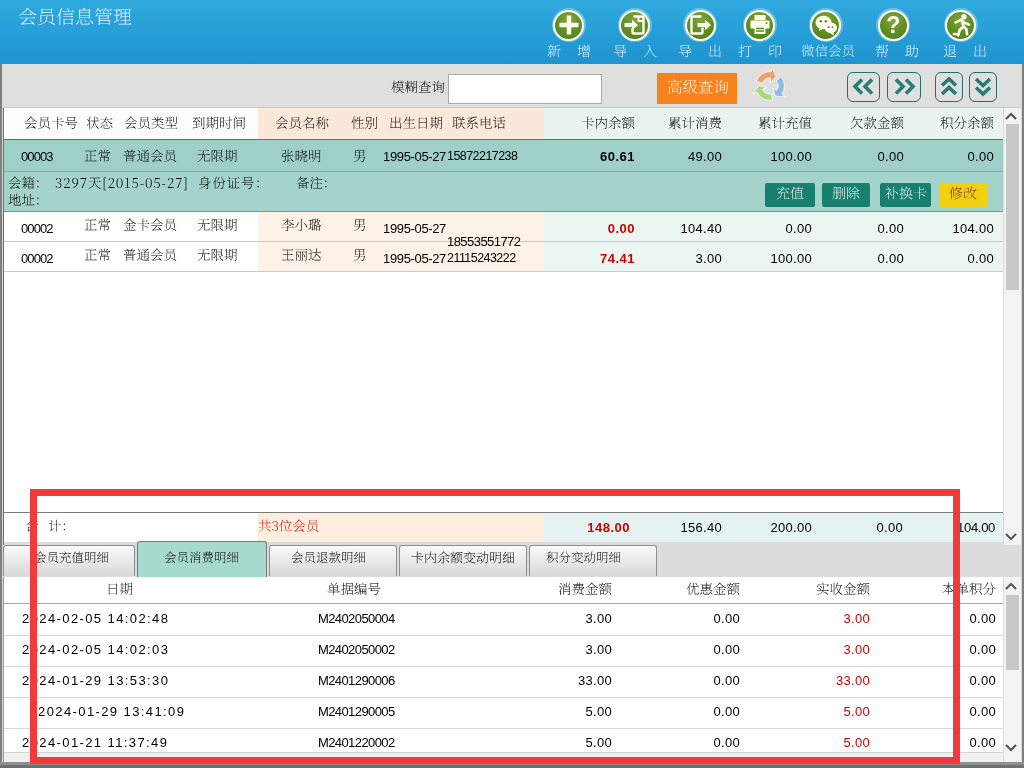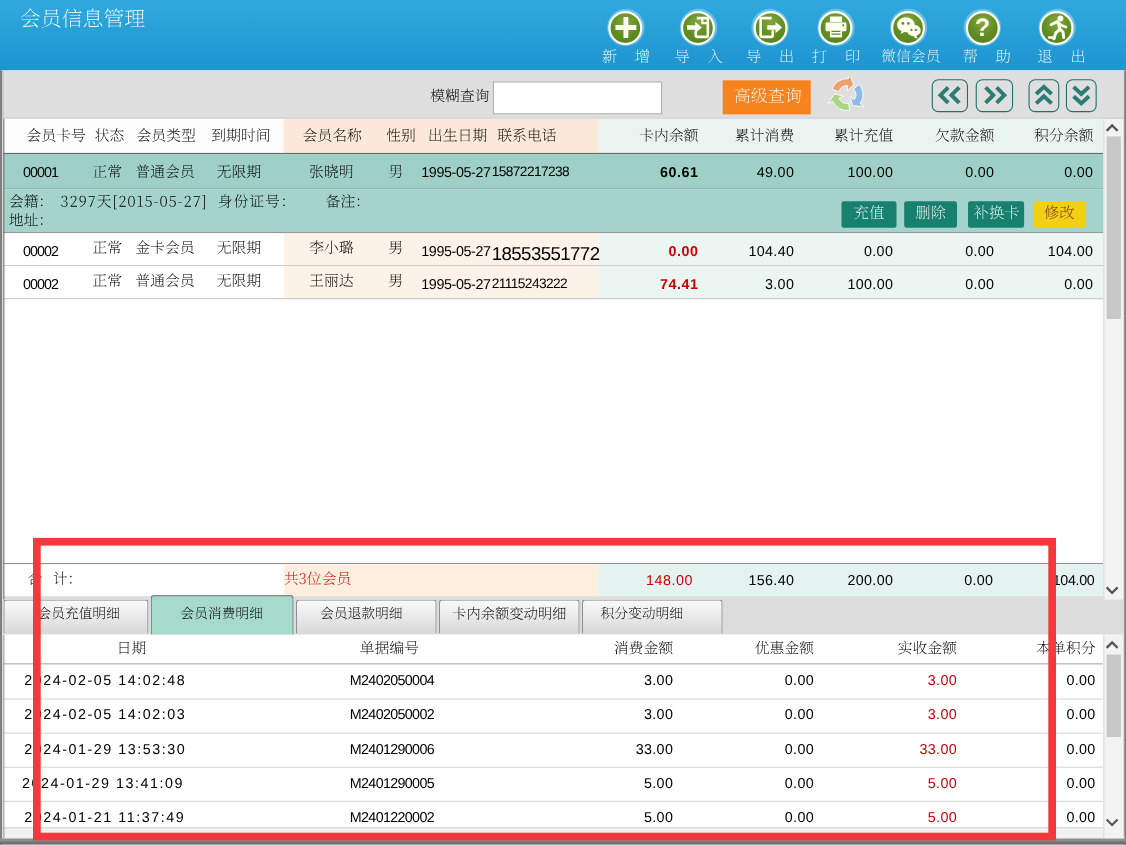--- a/index.html
+++ b/index.html
@@ -257,45 +257,45 @@
 <div style="position:absolute;left:3px;top:697px;width:1000px;height:1px;background:#d8d8d8"></div>
 <div style="position:absolute;left:3px;top:728px;width:1000px;height:1px;background:#d8d8d8"></div>
 <div style="position:absolute;left:3px;top:752px;width:1018px;height:10px;background:#f1f1f1;border-top:1px solid #d5d5d5"></div>
 <div style="position:absolute;left:1003px;top:108px;width:18px;height:437px;background:#f3f3f3;border-left:1px solid #dcdcdc"></div>
 <div style="position:absolute;left:1005.5px;top:124px;width:13px;height:166px;background:#c8c8c8"></div>
 <div style="position:absolute;left:1003px;top:577px;width:18px;height:185px;background:#f3f3f3;border-left:1px solid #dcdcdc"></div>
 <div style="position:absolute;left:1005.5px;top:595px;width:13px;height:75px;background:#c8c8c8"></div>
 <div style="position:absolute;left:3px;top:108px;width:1px;height:437px;background:#6e6e6e;z-index:3"></div>
 <div style="position:absolute;left:3px;top:577px;width:1px;height:185px;background:#9a9a9a;z-index:3"></div>
 <div style="position:absolute;left:30px;top:489px;width:930px;height:275px;border:7px solid #f4393c;background:transparent;z-index:50"></div>
-<div style="position:absolute;left:21px;top:149px;letter-spacing:-0.9px;font-size:12.5px;font-size:13px;white-space:nowrap">00001</div>
+<div style="position:absolute;left:21px;top:149px;letter-spacing:-0.9px;font-size:12.5px;font-size:13px;white-space:nowrap">00003</div>
 <div style="position:absolute;left:21px;top:221px;letter-spacing:-0.9px;font-size:12.5px;font-size:13px;white-space:nowrap">00002</div>
 <div style="position:absolute;left:21px;top:251px;letter-spacing:-0.9px;font-size:12.5px;font-size:13px;white-space:nowrap">00002</div>
 <div style="position:absolute;left:383px;top:149px;letter-spacing:-0.35px;font-size:13px;white-space:nowrap">1995-05-27</div>
 <div style="position:absolute;left:447px;top:149px;font-size:12.5px;letter-spacing:-0.55px;white-space:nowrap">15872217238</div>
 <div style="position:absolute;left:383px;top:221px;letter-spacing:-0.35px;font-size:13px;white-space:nowrap">1995-05-27</div>
-<div style="position:absolute;left:447px;top:221px;font-size:17px;letter-spacing:-0.55px;white-space:nowrap">18553551772</div>
+<div style="position:absolute;left:447px;top:234px;font-size:13px;letter-spacing:-0.55px;white-space:nowrap">18553551772</div>
 <div style="position:absolute;left:383px;top:251px;letter-spacing:-0.35px;font-size:13px;white-space:nowrap">1995-05-27</div>
 <div style="position:absolute;left:447px;top:251px;font-size:12.5px;letter-spacing:-0.55px;white-space:nowrap">21115243222</div>
 <div style="position:absolute;right:389px;top:149px;font-size:13px;color:#000;font-weight:bold;letter-spacing:0.5px;white-space:nowrap;text-align:right">60.61</div>
 <div style="position:absolute;right:302px;top:149px;font-size:13px;color:#000;letter-spacing:0.3px;white-space:nowrap;text-align:right">49.00</div>
 <div style="position:absolute;right:212px;top:149px;font-size:13px;color:#000;letter-spacing:0.3px;white-space:nowrap;text-align:right">100.00</div>
 <div style="position:absolute;right:120px;top:149px;font-size:13px;color:#000;letter-spacing:0.3px;white-space:nowrap;text-align:right">0.00</div>
 <div style="position:absolute;right:30px;top:149px;font-size:13px;color:#000;letter-spacing:0.3px;white-space:nowrap;text-align:right">0.00</div>
 <div style="position:absolute;right:389px;top:221px;font-size:13px;color:#cc0000;font-weight:bold;letter-spacing:0.5px;white-space:nowrap;text-align:right">0.00</div>
 <div style="position:absolute;right:302px;top:221px;font-size:13px;color:#000;letter-spacing:0.3px;white-space:nowrap;text-align:right">104.40</div>
 <div style="position:absolute;right:212px;top:221px;font-size:13px;color:#000;letter-spacing:0.3px;white-space:nowrap;text-align:right">0.00</div>
 <div style="position:absolute;right:120px;top:221px;font-size:13px;color:#000;letter-spacing:0.3px;white-space:nowrap;text-align:right">0.00</div>
 <div style="position:absolute;right:30px;top:221px;font-size:13px;color:#000;letter-spacing:0.3px;white-space:nowrap;text-align:right">104.00</div>
 <div style="position:absolute;right:389px;top:251px;font-size:13px;color:#cc0000;font-weight:bold;letter-spacing:0.5px;white-space:nowrap;text-align:right">74.41</div>
 <div style="position:absolute;right:302px;top:251px;font-size:13px;color:#000;letter-spacing:0.3px;white-space:nowrap;text-align:right">3.00</div>
 <div style="position:absolute;right:212px;top:251px;font-size:13px;color:#000;letter-spacing:0.3px;white-space:nowrap;text-align:right">100.00</div>
 <div style="position:absolute;right:120px;top:251px;font-size:13px;color:#000;letter-spacing:0.3px;white-space:nowrap;text-align:right">0.00</div>
 <div style="position:absolute;right:30px;top:251px;font-size:13px;color:#000;letter-spacing:0.3px;white-space:nowrap;text-align:right">0.00</div>
-<div style="position:absolute;right:394px;top:520px;font-size:13px;color:#cc0000;font-weight:normal;letter-spacing:0.5px;white-space:nowrap;text-align:right">148.00</div>
+<div style="position:absolute;right:394px;top:520px;font-size:13px;color:#cc0000;font-weight:bold;letter-spacing:0.5px;white-space:nowrap;text-align:right">148.00</div>
 <div style="position:absolute;right:302px;top:520px;font-size:13px;color:#000;letter-spacing:0.3px;white-space:nowrap;text-align:right">156.40</div>
 <div style="position:absolute;right:212px;top:520px;font-size:13px;color:#000;letter-spacing:0.3px;white-space:nowrap;text-align:right">200.00</div>
 <div style="position:absolute;right:121px;top:520px;font-size:13px;color:#000;letter-spacing:0.3px;white-space:nowrap;text-align:right">0.00</div>
 <div style="position:absolute;right:29px;top:520px;font-size:13px;color:#000;letter-spacing:-0.3px;white-space:nowrap;text-align:right">104.00</div>
 <div style="position:absolute;left:22px;top:610.5px;font-size:13px;letter-spacing:1.4px;white-space:nowrap">2024-02-05 14:02:48</div>
 <div style="position:absolute;left:318px;top:610.5px;width:76px;font-size:13px;letter-spacing:-0.6px;text-align:center;white-space:nowrap">M2402050004</div>
 <div style="position:absolute;right:412px;top:610.5px;font-size:13px;color:#000;letter-spacing:0.3px;white-space:nowrap;text-align:right">3.00</div>
 <div style="position:absolute;right:284px;top:610.5px;font-size:13px;color:#000;letter-spacing:0.3px;white-space:nowrap;text-align:right">0.00</div>
 <div style="position:absolute;right:154px;top:610.5px;font-size:13px;color:#cc0000;letter-spacing:0.3px;white-space:nowrap;text-align:right">3.00</div>
 <div style="position:absolute;right:28px;top:610.5px;font-size:13px;color:#000;letter-spacing:0.3px;white-space:nowrap;text-align:right">0.00</div>
@@ -304,21 +304,21 @@
 <div style="position:absolute;right:412px;top:641.5px;font-size:13px;color:#000;letter-spacing:0.3px;white-space:nowrap;text-align:right">3.00</div>
 <div style="position:absolute;right:284px;top:641.5px;font-size:13px;color:#000;letter-spacing:0.3px;white-space:nowrap;text-align:right">0.00</div>
 <div style="position:absolute;right:154px;top:641.5px;font-size:13px;color:#cc0000;letter-spacing:0.3px;white-space:nowrap;text-align:right">3.00</div>
 <div style="position:absolute;right:28px;top:641.5px;font-size:13px;color:#000;letter-spacing:0.3px;white-space:nowrap;text-align:right">0.00</div>
 <div style="position:absolute;left:22px;top:673px;font-size:13px;letter-spacing:1.4px;white-space:nowrap">2024-01-29 13:53:30</div>
 <div style="position:absolute;left:318px;top:673px;width:76px;font-size:13px;letter-spacing:-0.6px;text-align:center;white-space:nowrap">M2401290006</div>
 <div style="position:absolute;right:412px;top:673px;font-size:13px;color:#000;letter-spacing:0.3px;white-space:nowrap;text-align:right">33.00</div>
 <div style="position:absolute;right:284px;top:673px;font-size:13px;color:#000;letter-spacing:0.3px;white-space:nowrap;text-align:right">0.00</div>
 <div style="position:absolute;right:154px;top:673px;font-size:13px;color:#cc0000;letter-spacing:0.3px;white-space:nowrap;text-align:right">33.00</div>
 <div style="position:absolute;right:28px;top:673px;font-size:13px;color:#000;letter-spacing:0.3px;white-space:nowrap;text-align:right">0.00</div>
-<div style="position:absolute;left:20px;top:704px;font-size:13px;letter-spacing:1.4px;white-space:nowrap">2024-01-29 13:41:09</div>
+<div style="position:absolute;left:38px;top:704px;font-size:13px;letter-spacing:1.4px;white-space:nowrap">2024-01-29 13:41:09</div>
 <div style="position:absolute;left:318px;top:704px;width:76px;font-size:13px;letter-spacing:-0.6px;text-align:center;white-space:nowrap">M2401290005</div>
 <div style="position:absolute;right:412px;top:704px;font-size:13px;color:#000;letter-spacing:0.3px;white-space:nowrap;text-align:right">5.00</div>
 <div style="position:absolute;right:284px;top:704px;font-size:13px;color:#000;letter-spacing:0.3px;white-space:nowrap;text-align:right">0.00</div>
 <div style="position:absolute;right:154px;top:704px;font-size:13px;color:#cc0000;letter-spacing:0.3px;white-space:nowrap;text-align:right">5.00</div>
 <div style="position:absolute;right:28px;top:704px;font-size:13px;color:#000;letter-spacing:0.3px;white-space:nowrap;text-align:right">0.00</div>
 <div style="position:absolute;left:22px;top:735px;font-size:13px;letter-spacing:1.4px;white-space:nowrap">2024-01-21 11:37:49</div>
 <div style="position:absolute;left:318px;top:735px;width:76px;font-size:13px;letter-spacing:-0.6px;text-align:center;white-space:nowrap">M2401220002</div>
 <div style="position:absolute;right:412px;top:735px;font-size:13px;color:#000;letter-spacing:0.3px;white-space:nowrap;text-align:right">5.00</div>
 <div style="position:absolute;right:284px;top:735px;font-size:13px;color:#000;letter-spacing:0.3px;white-space:nowrap;text-align:right">0.00</div>
 <div style="position:absolute;right:154px;top:735px;font-size:13px;color:#cc0000;letter-spacing:0.3px;white-space:nowrap;text-align:right">5.00</div>

